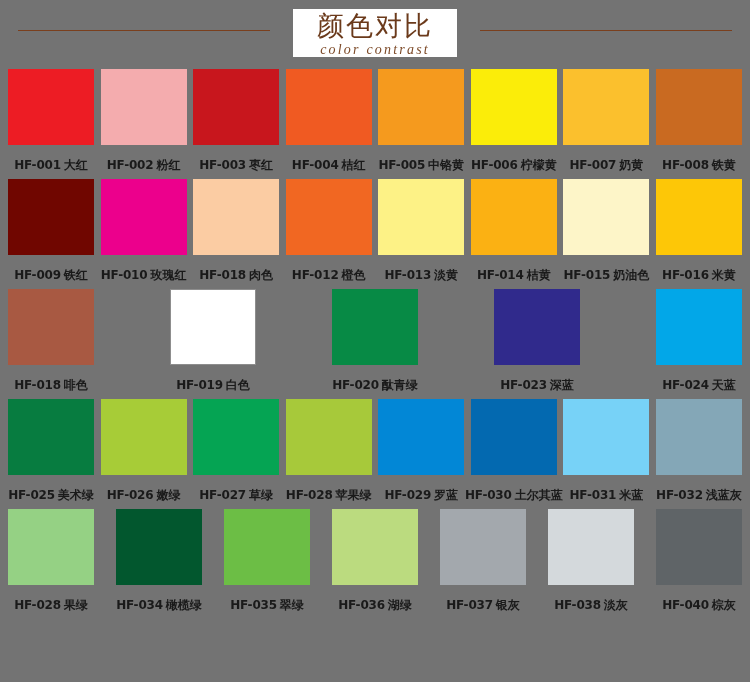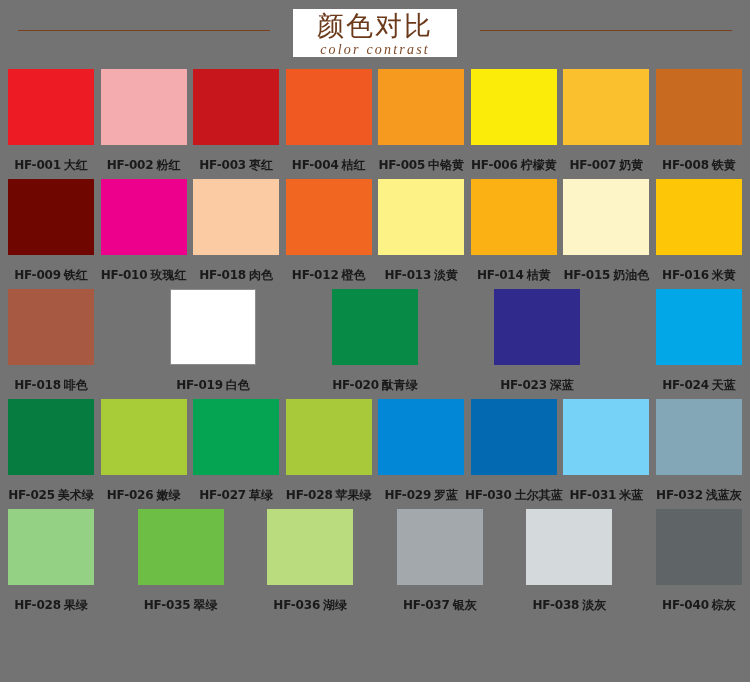--- a/index.html
+++ b/index.html
@@ -252,20 +252,24 @@
           <div class="swatch" style="background: rgb(132, 167, 183);"></div>
           <div class="label"><span class="code">HF-032</span><span class="name">浅蓝灰</span></div>
         </div>
       </div>
       <div class="row">
         <div class="cell">
           <div class="swatch" style="background: rgb(149, 209, 132);"></div>
           <div class="label"><span class="code">HF-028</span><span class="name">果绿</span></div>
         </div>
         <div class="cell">
+          <div class="swatch" style="background: rgb(2, 87, 46);"></div>
+          <div class="label"><span class="code">HF-034</span><span class="name">橄榄绿</span></div>
+        </div>
+        <div class="cell">
           <div class="swatch" style="background: rgb(108, 190, 69);"></div>
           <div class="label"><span class="code">HF-035</span><span class="name">翠绿</span></div>
         </div>
         <div class="cell">
           <div class="swatch" style="background: rgb(187, 219, 127);"></div>
           <div class="label"><span class="code">HF-036</span><span class="name">湖绿</span></div>
         </div>
         <div class="cell">
           <div class="swatch" style="background: rgb(163, 168, 173);"></div>
           <div class="label"><span class="code">HF-037</span><span class="name">银灰</span></div>

